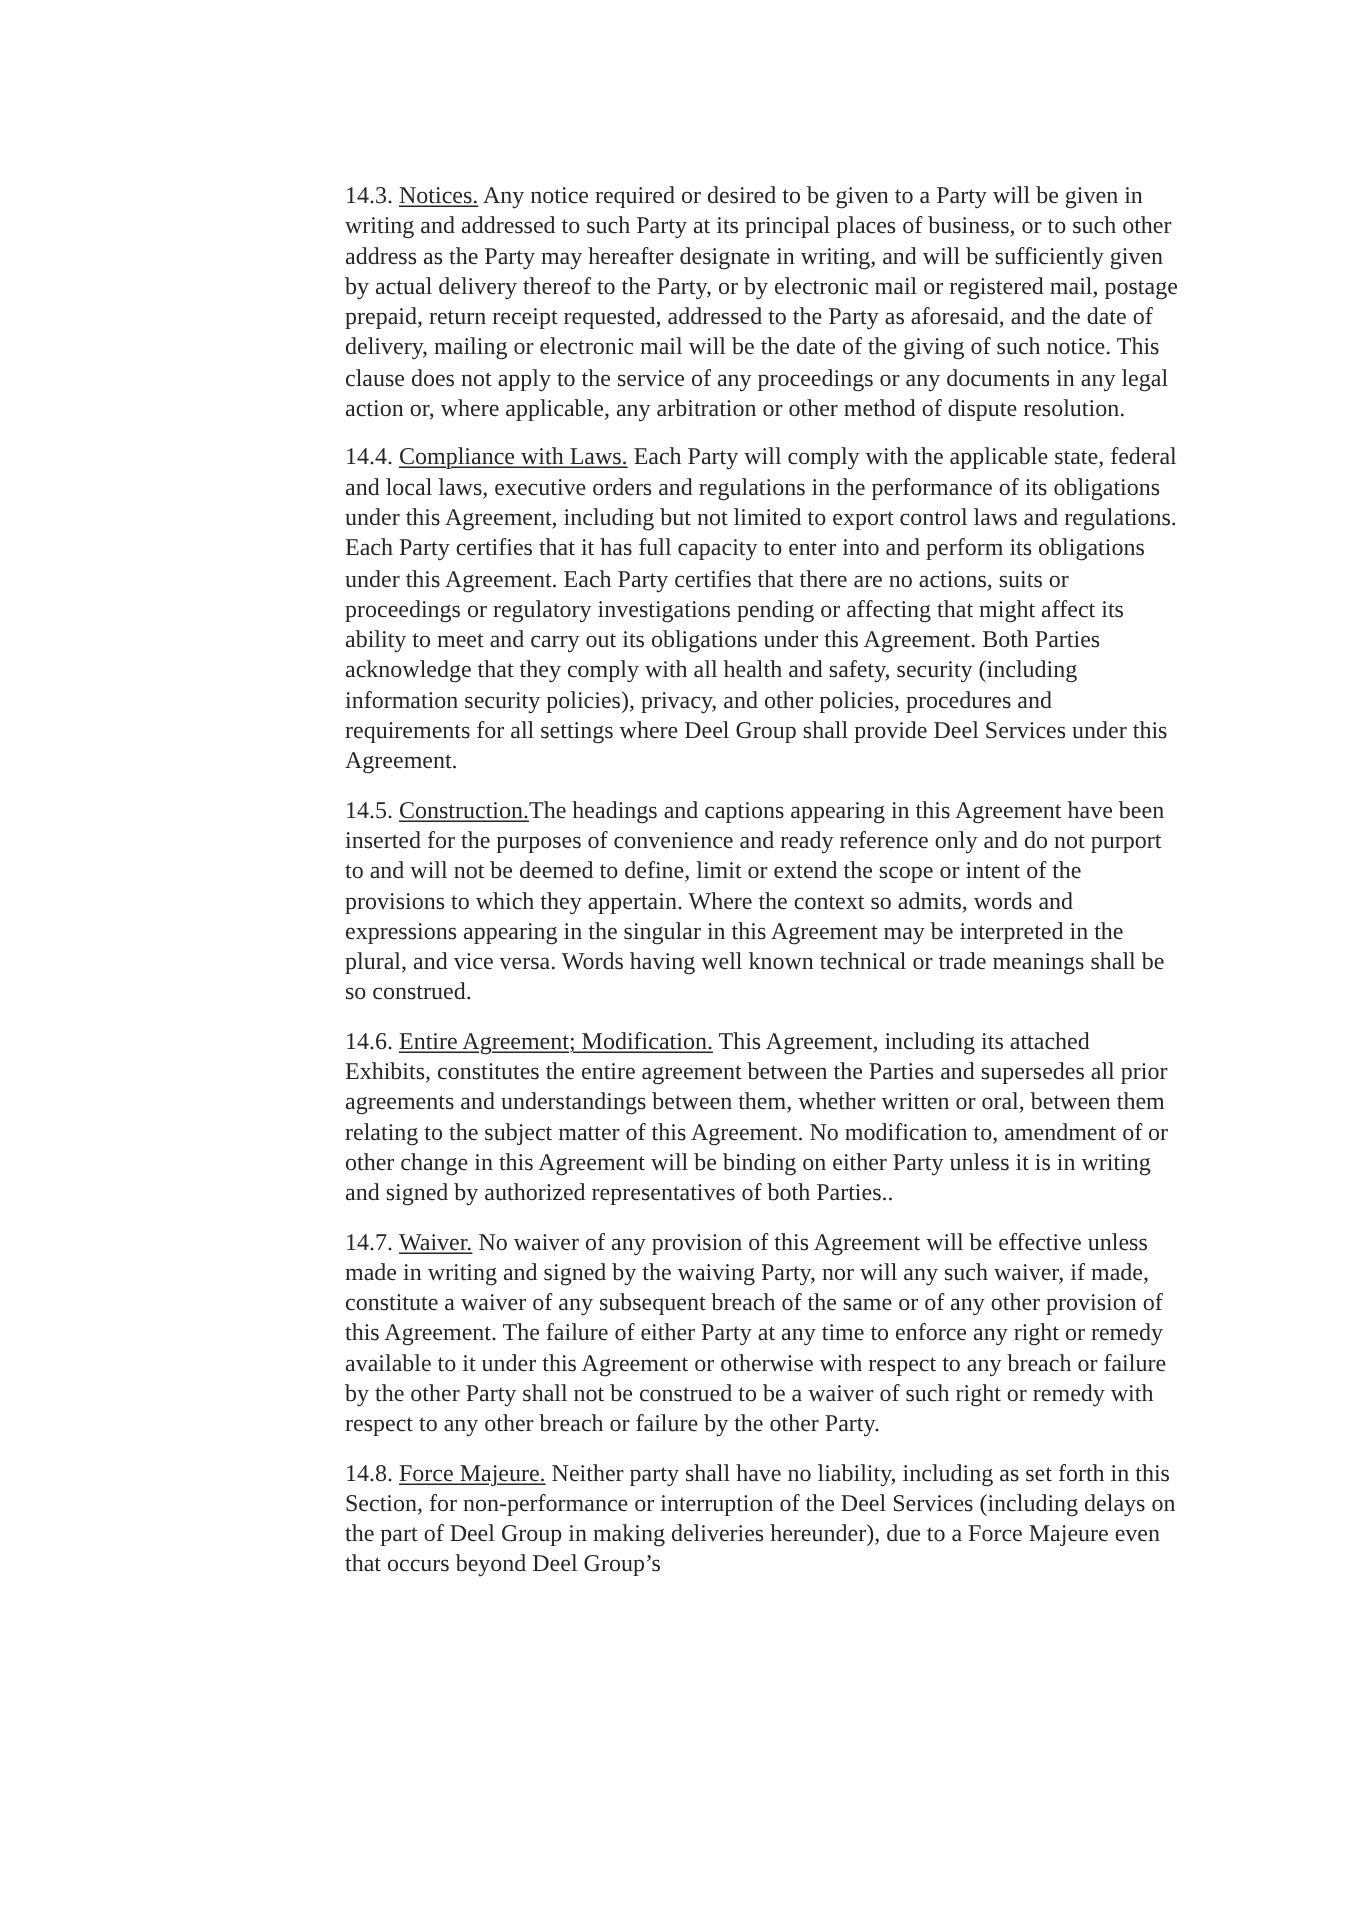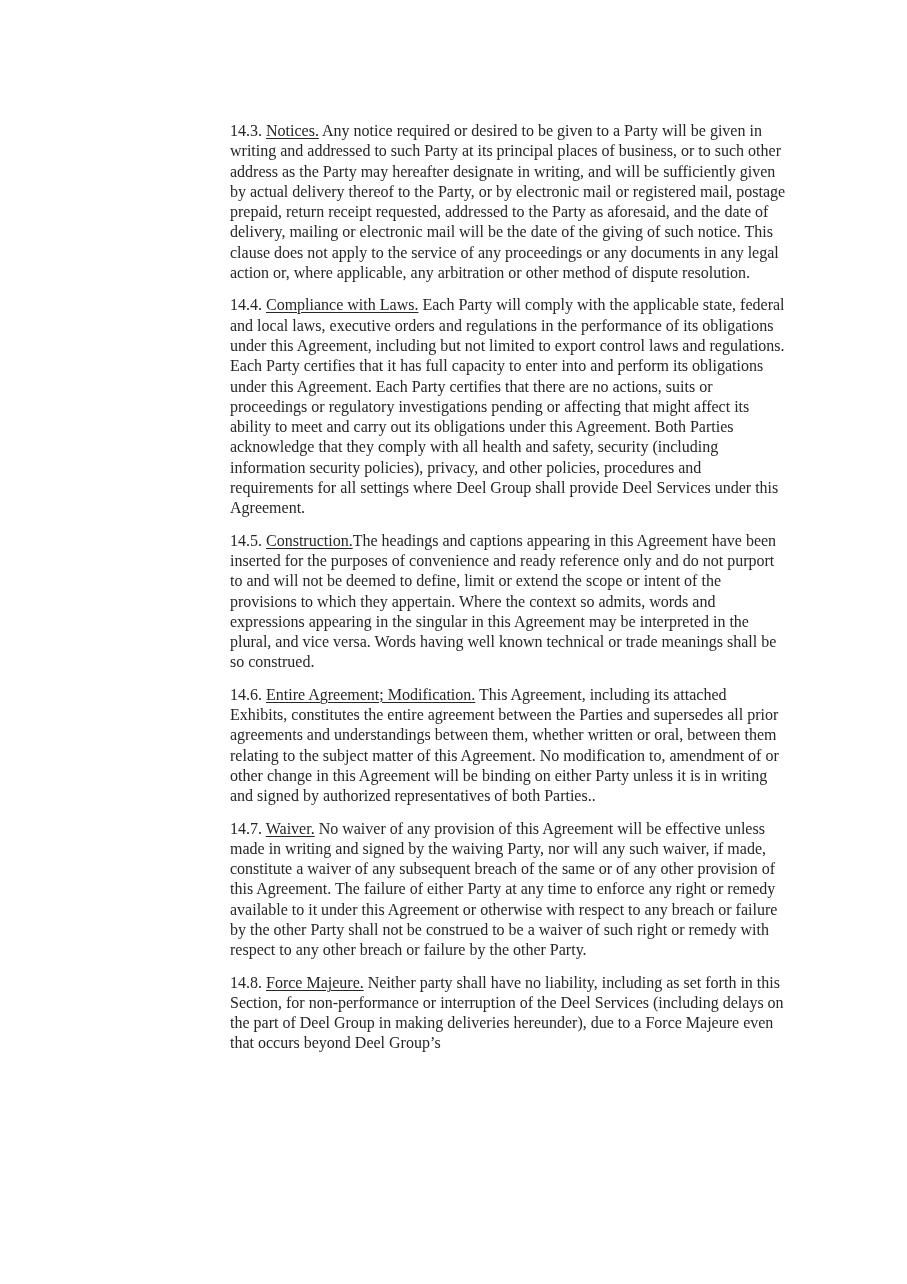--- a/index.html
+++ b/index.html
@@ -28,20 +28,21 @@
     text-align: left;
   }
   .clause {
     margin: 0 0 12px 0;
     padding: 0;
   }
   .clause-heading {
     text-decoration: underline;
     text-decoration-thickness: 1px;
     text-underline-offset: 2px;
+    font-family: Liberation Serif, serif;
   }
 </style>
 </head>
 <body>
 
 <div class="page">
   <div class="text-block">
     <p class="clause"><span class="clause-number">14.3. </span><span class="clause-heading">Notices.</span><span class="clause-body"> Any notice required or desired to be given to a Party will be given in writing and addressed to such Party at its principal places of business, or to such other address as the Party may hereafter designate in writing, and will be sufficiently given by actual delivery thereof to the Party, or by electronic mail or registered mail, postage prepaid, return receipt requested, addressed to the Party as aforesaid, and the date of delivery, mailing or electronic mail will be the date of the giving of such notice. This clause does not apply to the service of any proceedings or any documents in any legal action or, where applicable, any arbitration or other method of dispute resolution.</span></p>
     <p class="clause"><span class="clause-number">14.4. </span><span class="clause-heading">Compliance with Laws.</span><span class="clause-body"> Each Party will comply with the applicable state, federal and local laws, executive orders and regulations in the performance of its obligations under this Agreement, including but not limited to export control laws and regulations. Each Party certifies that it has full capacity to enter into and perform its obligations under this Agreement. Each Party certifies that there are no actions, suits or proceedings or regulatory investigations pending or affecting that might affect its ability to meet and carry out its obligations under this Agreement. Both Parties acknowledge that they comply with all health and safety, security (including information security policies), privacy, and other policies, procedures and requirements for all settings where Deel Group shall provide Deel Services under this Agreement.</span></p>
     <p class="clause"><span class="clause-number">14.5. </span><span class="clause-heading">Construction.</span><span class="clause-body">The headings and captions appearing in this Agreement have been inserted for the purposes of convenience and ready reference only and do not purport to and will not be deemed to define, limit or extend the scope or intent of the provisions to which they appertain. Where the context so admits, words and expressions appearing in the singular in this Agreement may be interpreted in the plural, and vice versa. Words having well known technical or trade meanings shall be so construed.</span></p>

